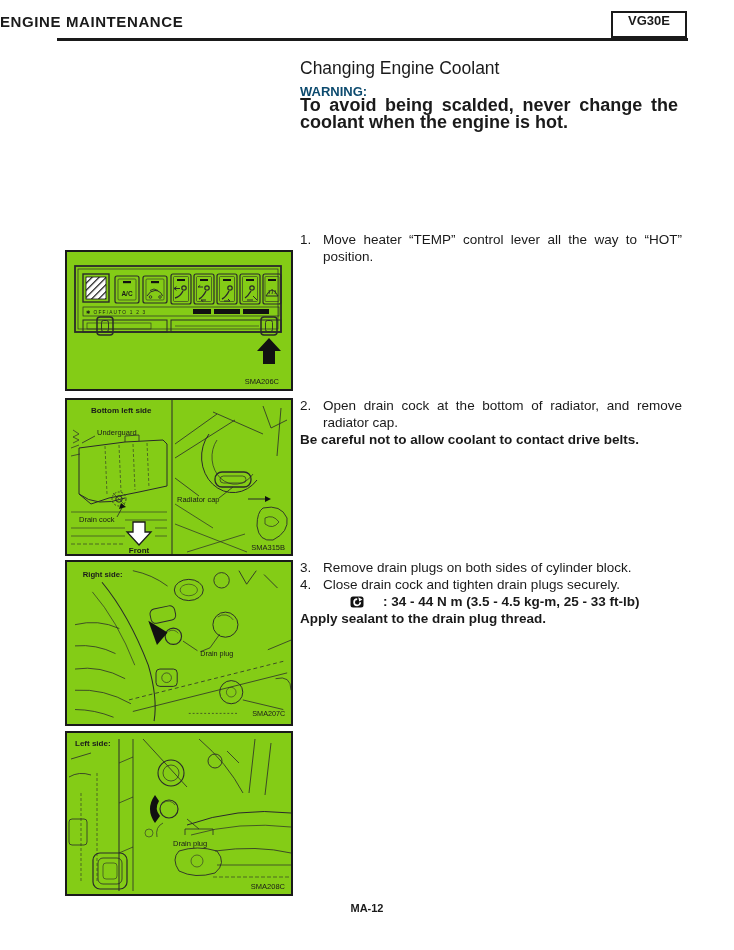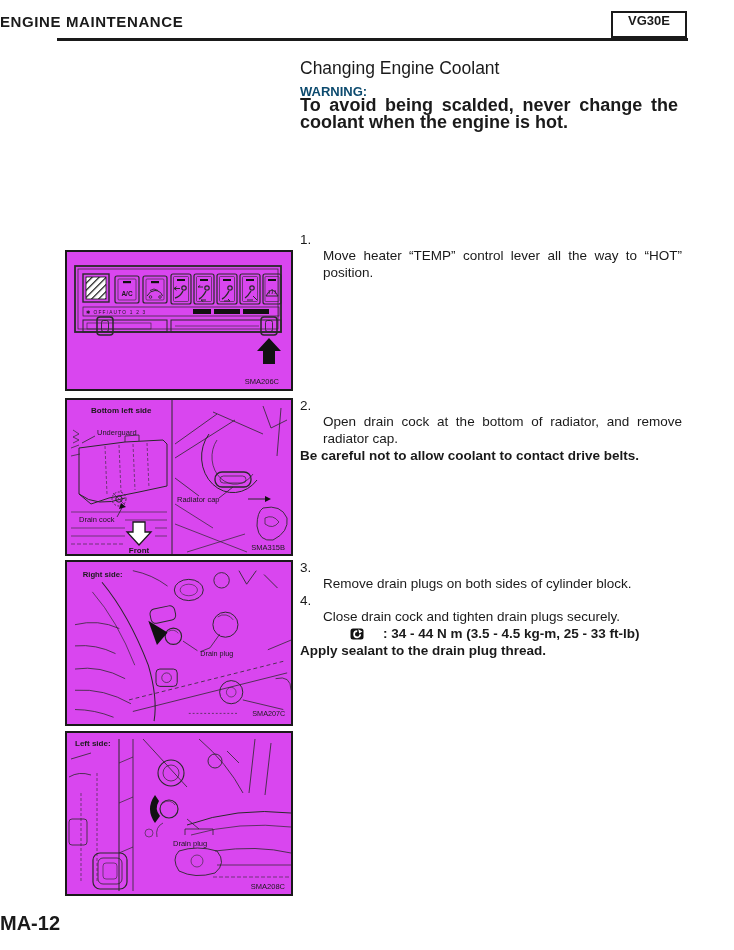--- a/index.html
+++ b/index.html
@@ -10,31 +10,31 @@
   .badge{position:absolute;top:11px;left:611px;width:76px;height:27px;border:2px solid #1a1a1a;
         box-sizing:border-box;text-align:center;font-weight:bold;font-size:13px;line-height:16px;}
   .rule{position:absolute;top:38px;left:57px;width:631px;height:3px;background:#1a1a1a;}
   .section-title{position:absolute;top:58px;left:300px;font-size:17.5px;font-weight:normal;}
   .warning-label{position:absolute;top:84px;left:300px;color:#0c4a6e;font-weight:bold;font-size:13px;}
   .warning-body{position:absolute;top:97px;left:300px;width:378px;font-weight:bold;
         font-size:18px;line-height:17px;text-align:justify;}
   .step-block{position:absolute;left:300px;width:382px;font-size:13.5px;line-height:17px;}
   .step-row{display:flex;}
   .step-num{width:23px;flex:0 0 23px;}
-  .step-text{flex:1;text-align:justify;margin-top:16px;}
+  .step-text{flex:1;text-align:justify;}
   .step-note{font-weight:bold;text-align:justify;}
   .torque-line{display:flex;align-items:center;gap:19px;font-weight:bold;padding-left:50px;}
   .torque-line .ticon{width:14px;height:14px;flex:0 0 14px;}
-  .figure{position:absolute;left:65px;width:228px;border:2px solid #1a1a1a;box-sizing:border-box;background:#d946ef;}
+  .figure{position:absolute;left:65px;width:228px;border:2px solid #1a1a1a;box-sizing:border-box;background:#84cc16;}
   .figure svg{display:block;width:100%;height:100%;font-family:inherit;}
   .fig1{top:250px;height:141px;}
   .fig2{top:398px;height:158px;}
   .fig3{top:560px;height:166px;padding-left:8px;}
   .fig4{top:731px;height:165px;}
-  .footer{position:absolute;top:902px;left:0;right:0;font-weight:bold;font-size:20px;margin-top:10px;}
+  .footer{position:absolute;top:902px;left:0;right:0;text-align:center;font-weight:bold;font-size:11px;}
   svg text{fill:#1a1a1a;}
   svg .ln{stroke:#2a2a2a;fill:none;}
 </style>
 </head>
 <body>
 
 <div class="page">
 
   <div class="header-title">ENGINE MAINTENANCE</div>
   <div class="badge">VG30E</div>

